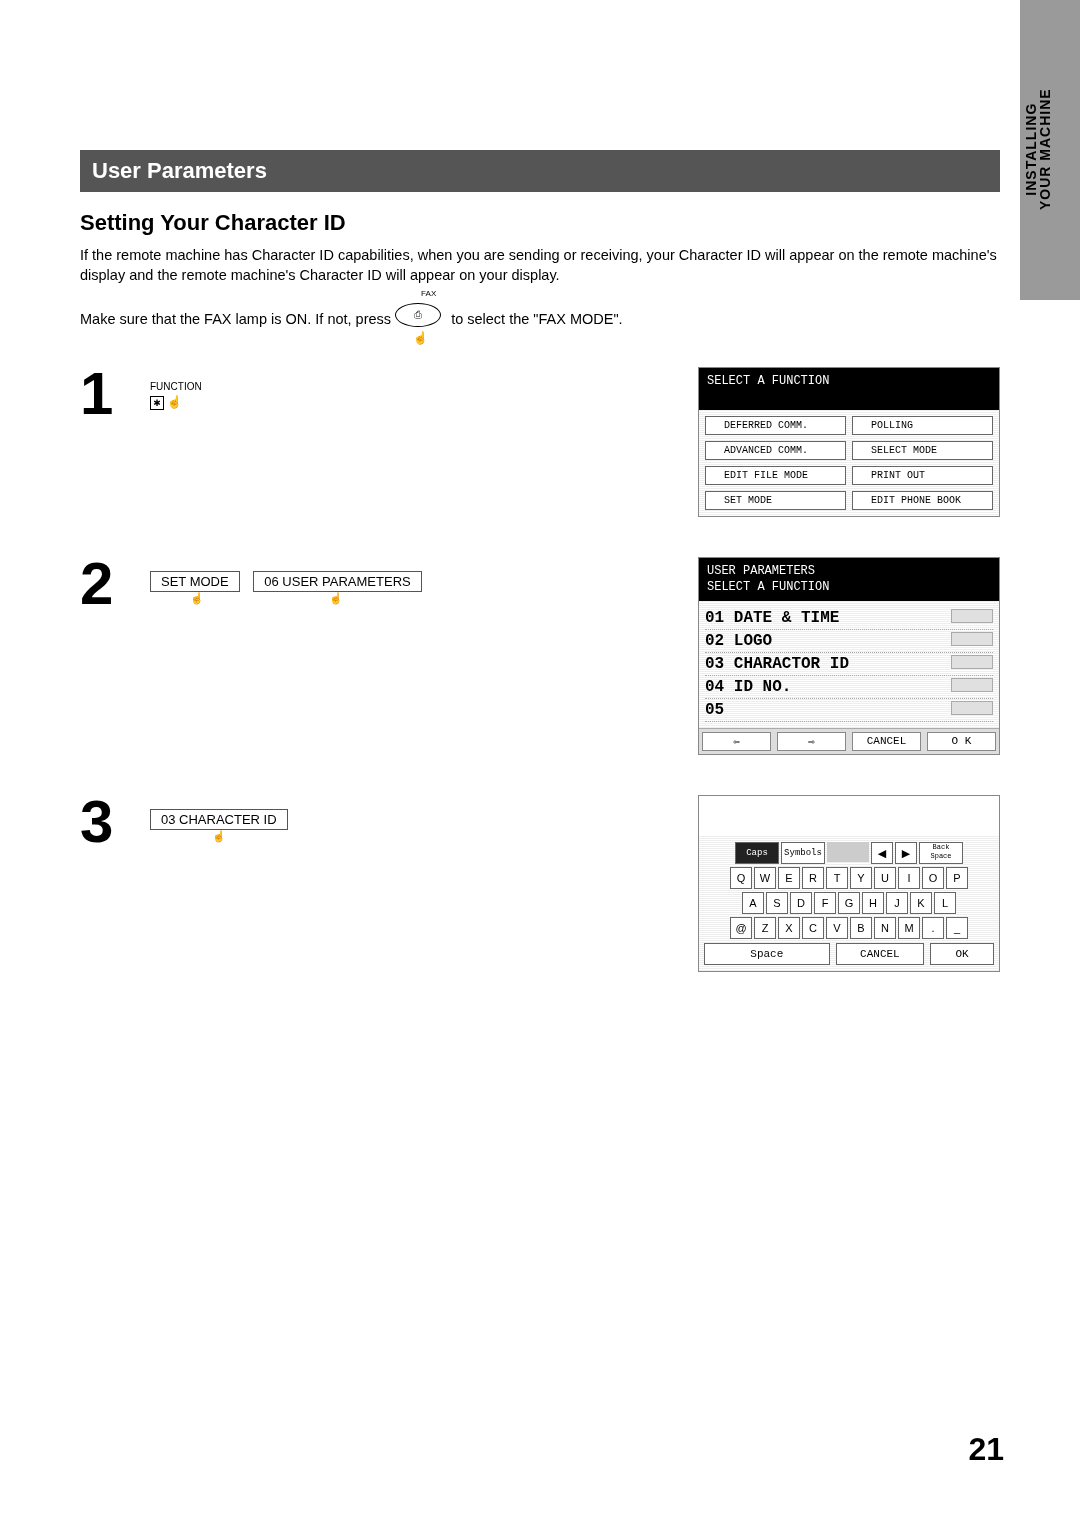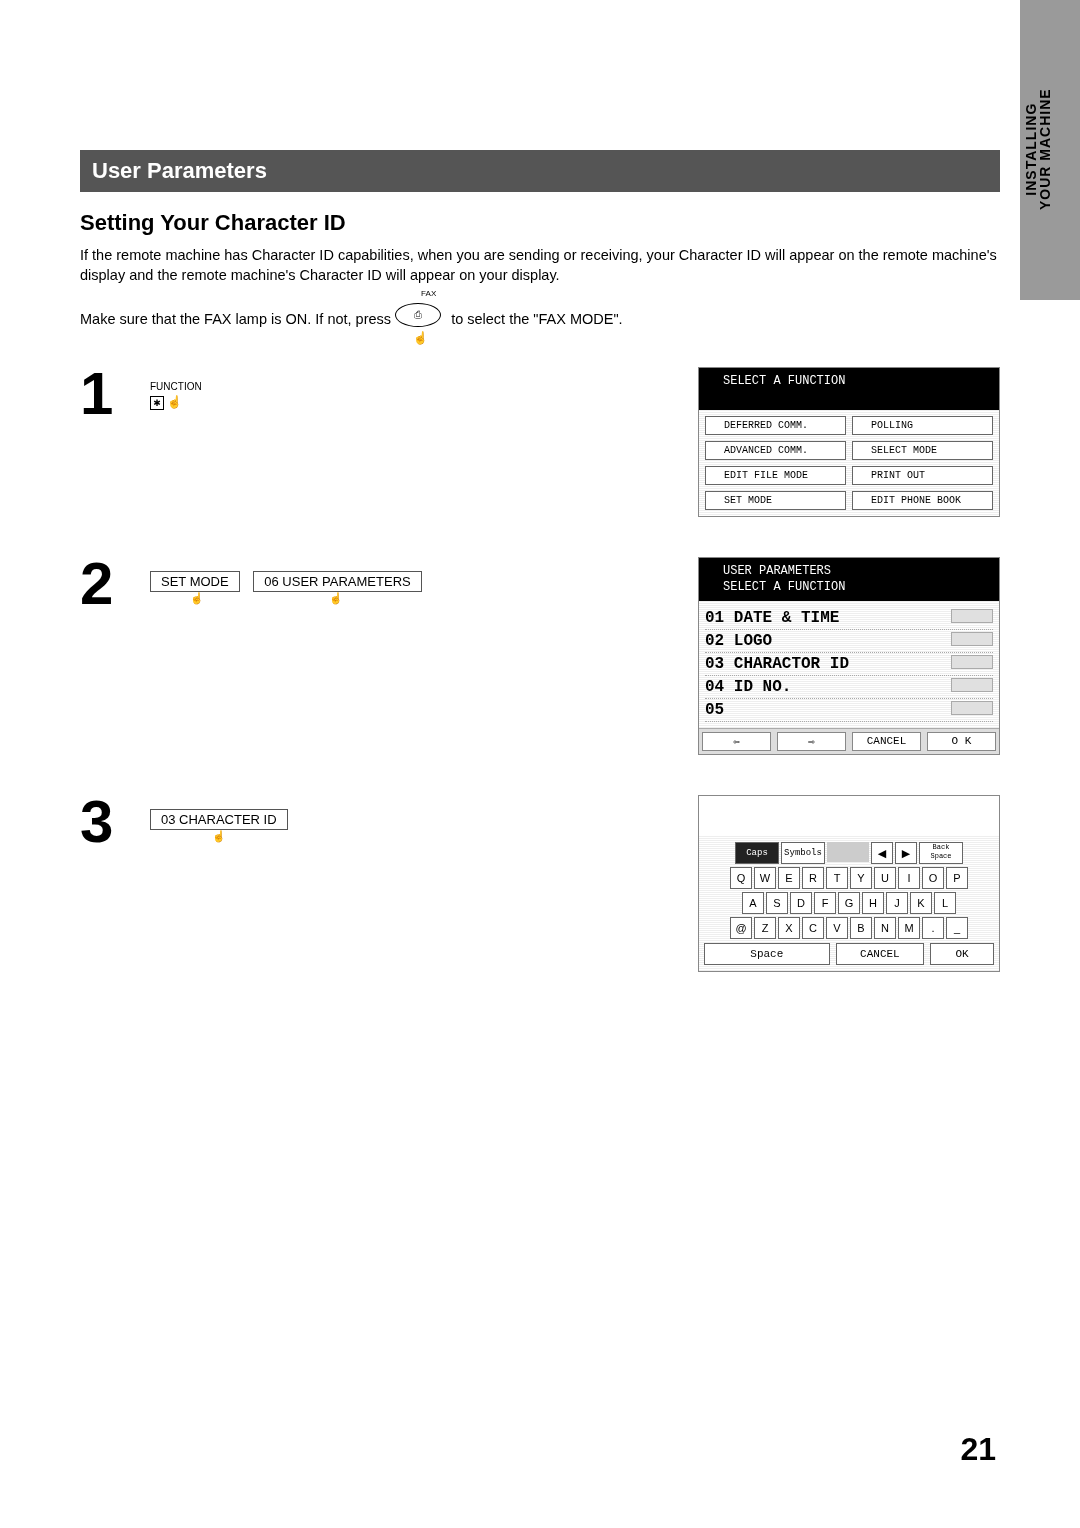--- a/index.html
+++ b/index.html
@@ -27,21 +27,21 @@
     white-space: nowrap;
     color: #000;
     font-size: 14px;
     font-weight: bold;
     letter-spacing: 1px;
     text-align: center;
     line-height: 14px;
   }
   .page-num {
     position: absolute;
-    right: 84px;
+    right: 76px;
     bottom: 60px;
     font-size: 32px;
     font-weight: bold;
   }
   .content {
     padding: 150px 80px 0 80px;
   }
   .title-bar {
     background: #555;
     color: #fff;
@@ -143,21 +143,21 @@
   .screen {
     flex: 0 0 300px;
     margin-left: auto;
     border: 1px solid #888;
     font-family: "Courier New", monospace;
     font-size: 12px;
   }
   .scr-header {
     background: #000;
     color: #fff;
-    padding: 6px 24px;
+    padding: 6px 8px;
     min-height: 30px;
     line-height: 1.3;
   }
   .scr-body {
     background: repeating-linear-gradient(#eee,#eee 1px,#fff 1px,#fff 2px);
     padding: 6px;
   }
   .func-grid {
     display: grid;
     grid-template-columns: 1fr 1fr;

